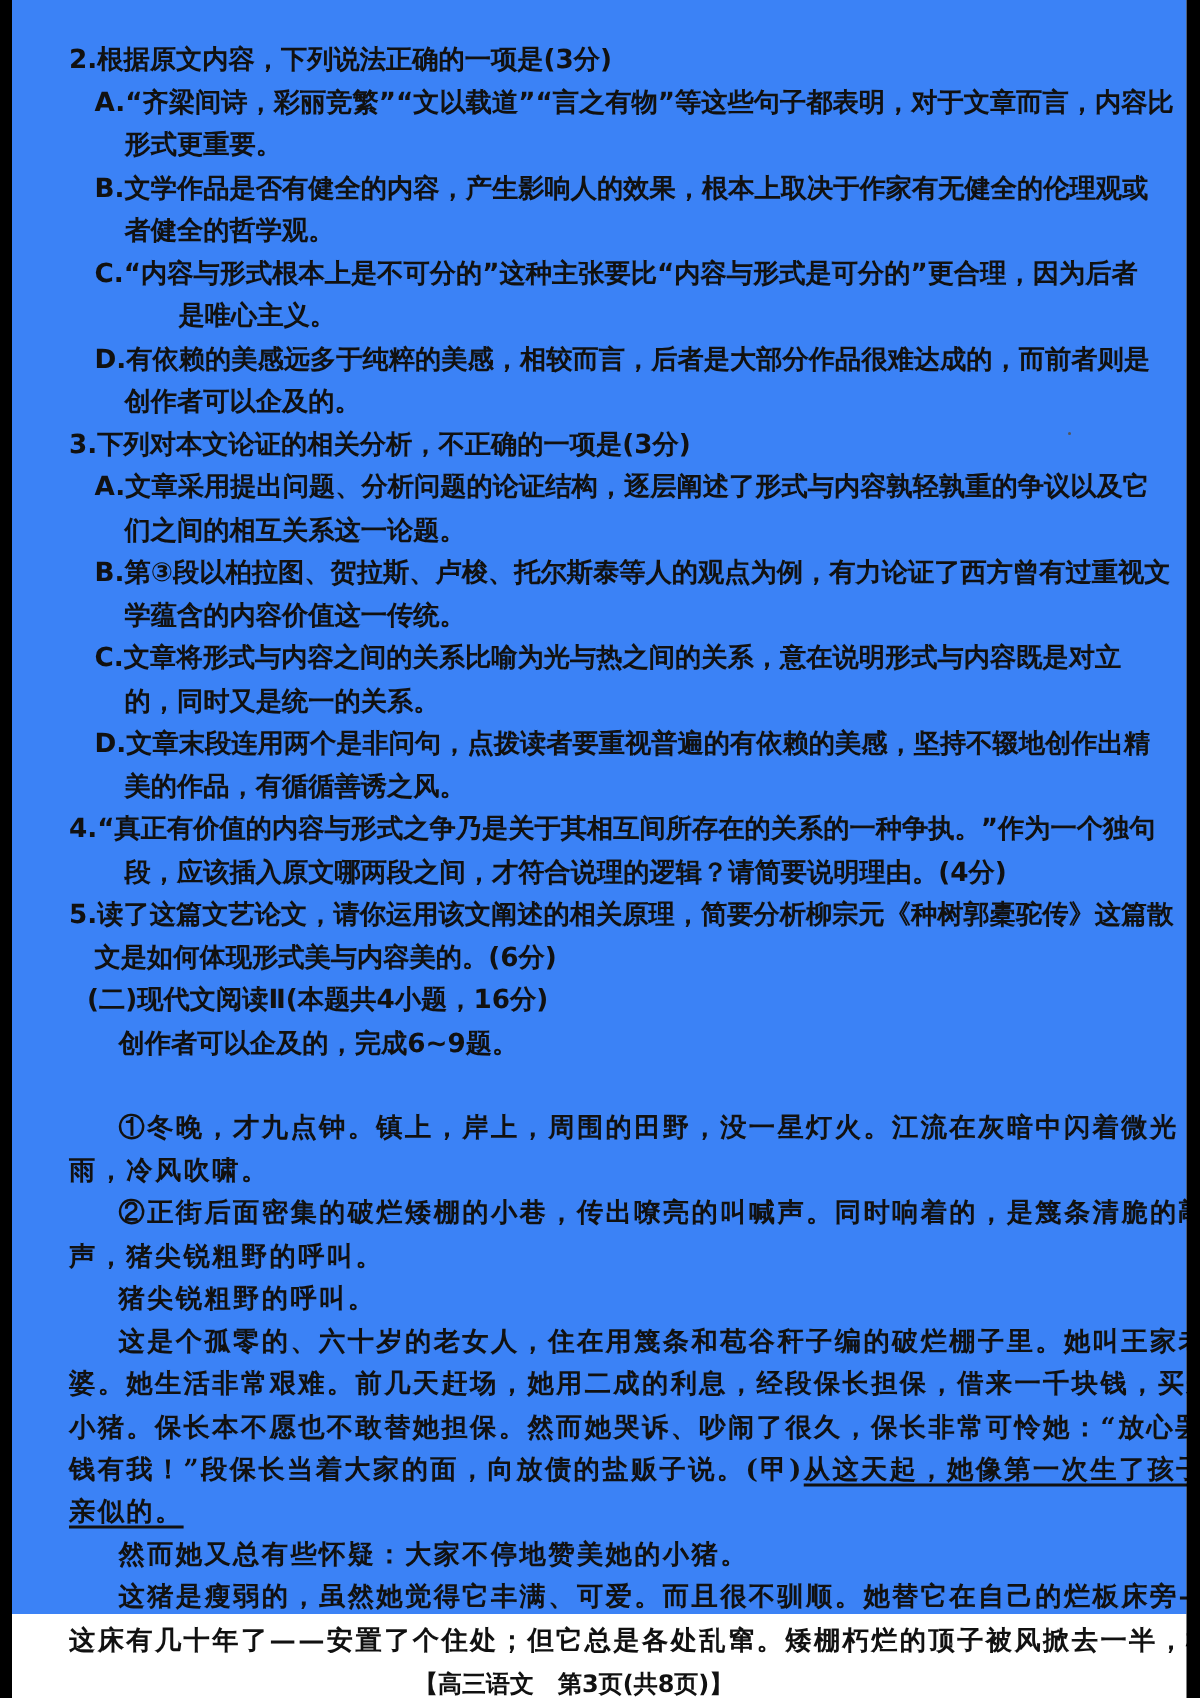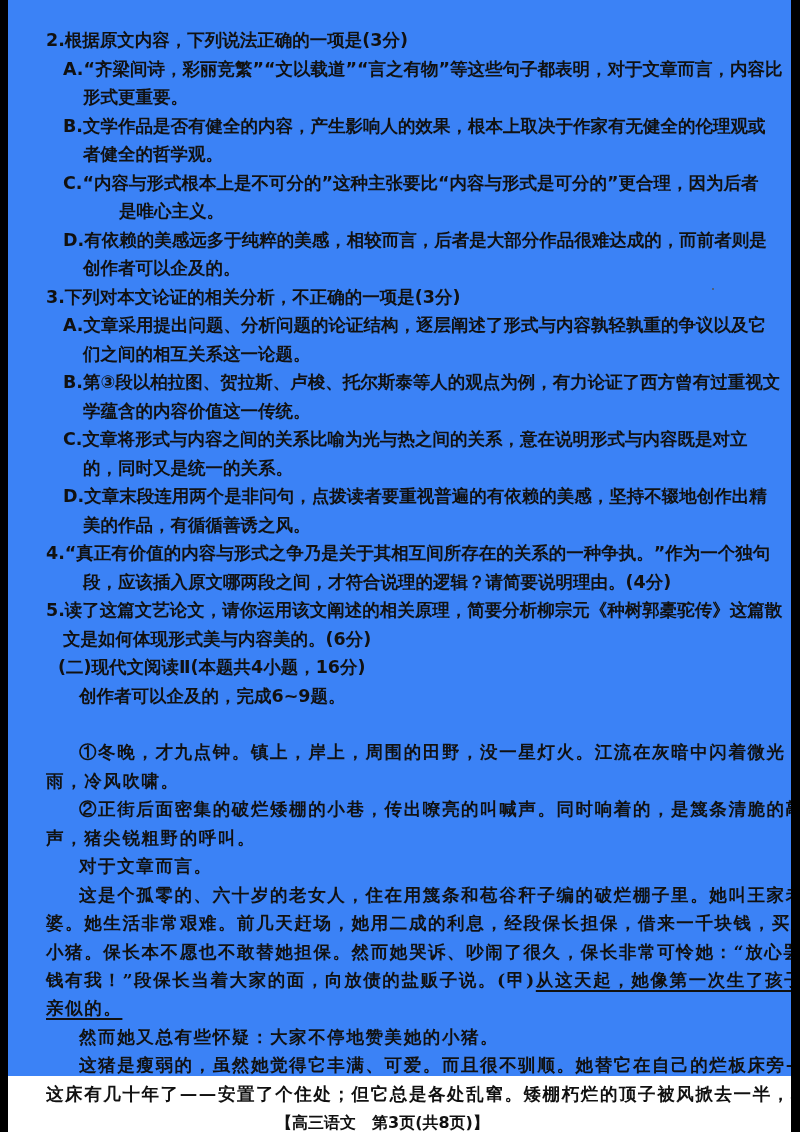--- a/index.html
+++ b/index.html
@@ -57,21 +57,21 @@
   <div class="line sans" style="left:55px;top:628px;">文是如何体现形式美与内容美的。(6分)</div>
 
   <div class="line sans" style="left:50px;top:656px;">(二)现代文阅读Ⅱ(本题共4小题，16分)</div>
   <div class="line sans" style="left:71px;top:685px;">创作者可以企及的，完成6~9题。</div>
 
 
   <div class="line serif" style="left:71px;top:741px;">①冬晚，才九点钟。镇上，岸上，周围的田野，没一星灯火。江流在灰暗中闪着微光，落着</div>
   <div class="line serif" style="left:38px;top:770px;">雨，冷风吹啸。</div>
   <div class="line serif" style="left:71px;top:798px;">②正街后面密集的破烂矮棚的小巷，传出嘹亮的叫喊声。同时响着的，是篾条清脆的敲打</div>
   <div class="line serif" style="left:38px;top:827px;">声，猪尖锐粗野的呼叫。</div>
-  <div class="line serif" style="left:71px;top:855px;">对于文章而言。</div>
+  <div class="line serif" style="left:71px;top:855px;">猪尖锐粗野的呼叫。</div>
   <div class="line serif" style="left:71px;top:884px;">这是个孤零的、六十岁的老女人，住在用篾条和苞谷秆子编的破烂棚子里。她叫王家老太</div>
   <div class="line serif" style="left:38px;top:912px;">婆。她生活非常艰难。前几天赶场，她用二成的利息，经段保长担保，借来一千块钱，买来一只</div>
   <div class="line serif" style="left:38px;top:941px;">小猪。保长本不愿也不敢替她担保。然而她哭诉、吵闹了很久，保长非常可怜她：“放心罢，这个</div>
   <div class="line serif" style="left:38px;top:969px;">
     <span>钱有我！”段保长当着大家的面，向放债的盐贩子说。(甲)</span><span class="u">从这天起，她像第一次生了孩子的母</span>
   </div>
   <div class="line serif" style="left:38px;top:997px;">
     <span class="u">亲似的。</span>
   </div>
   <div class="line serif" style="left:71px;top:1026px;">然而她又总有些怀疑：大家不停地赞美她的小猪。</div>

